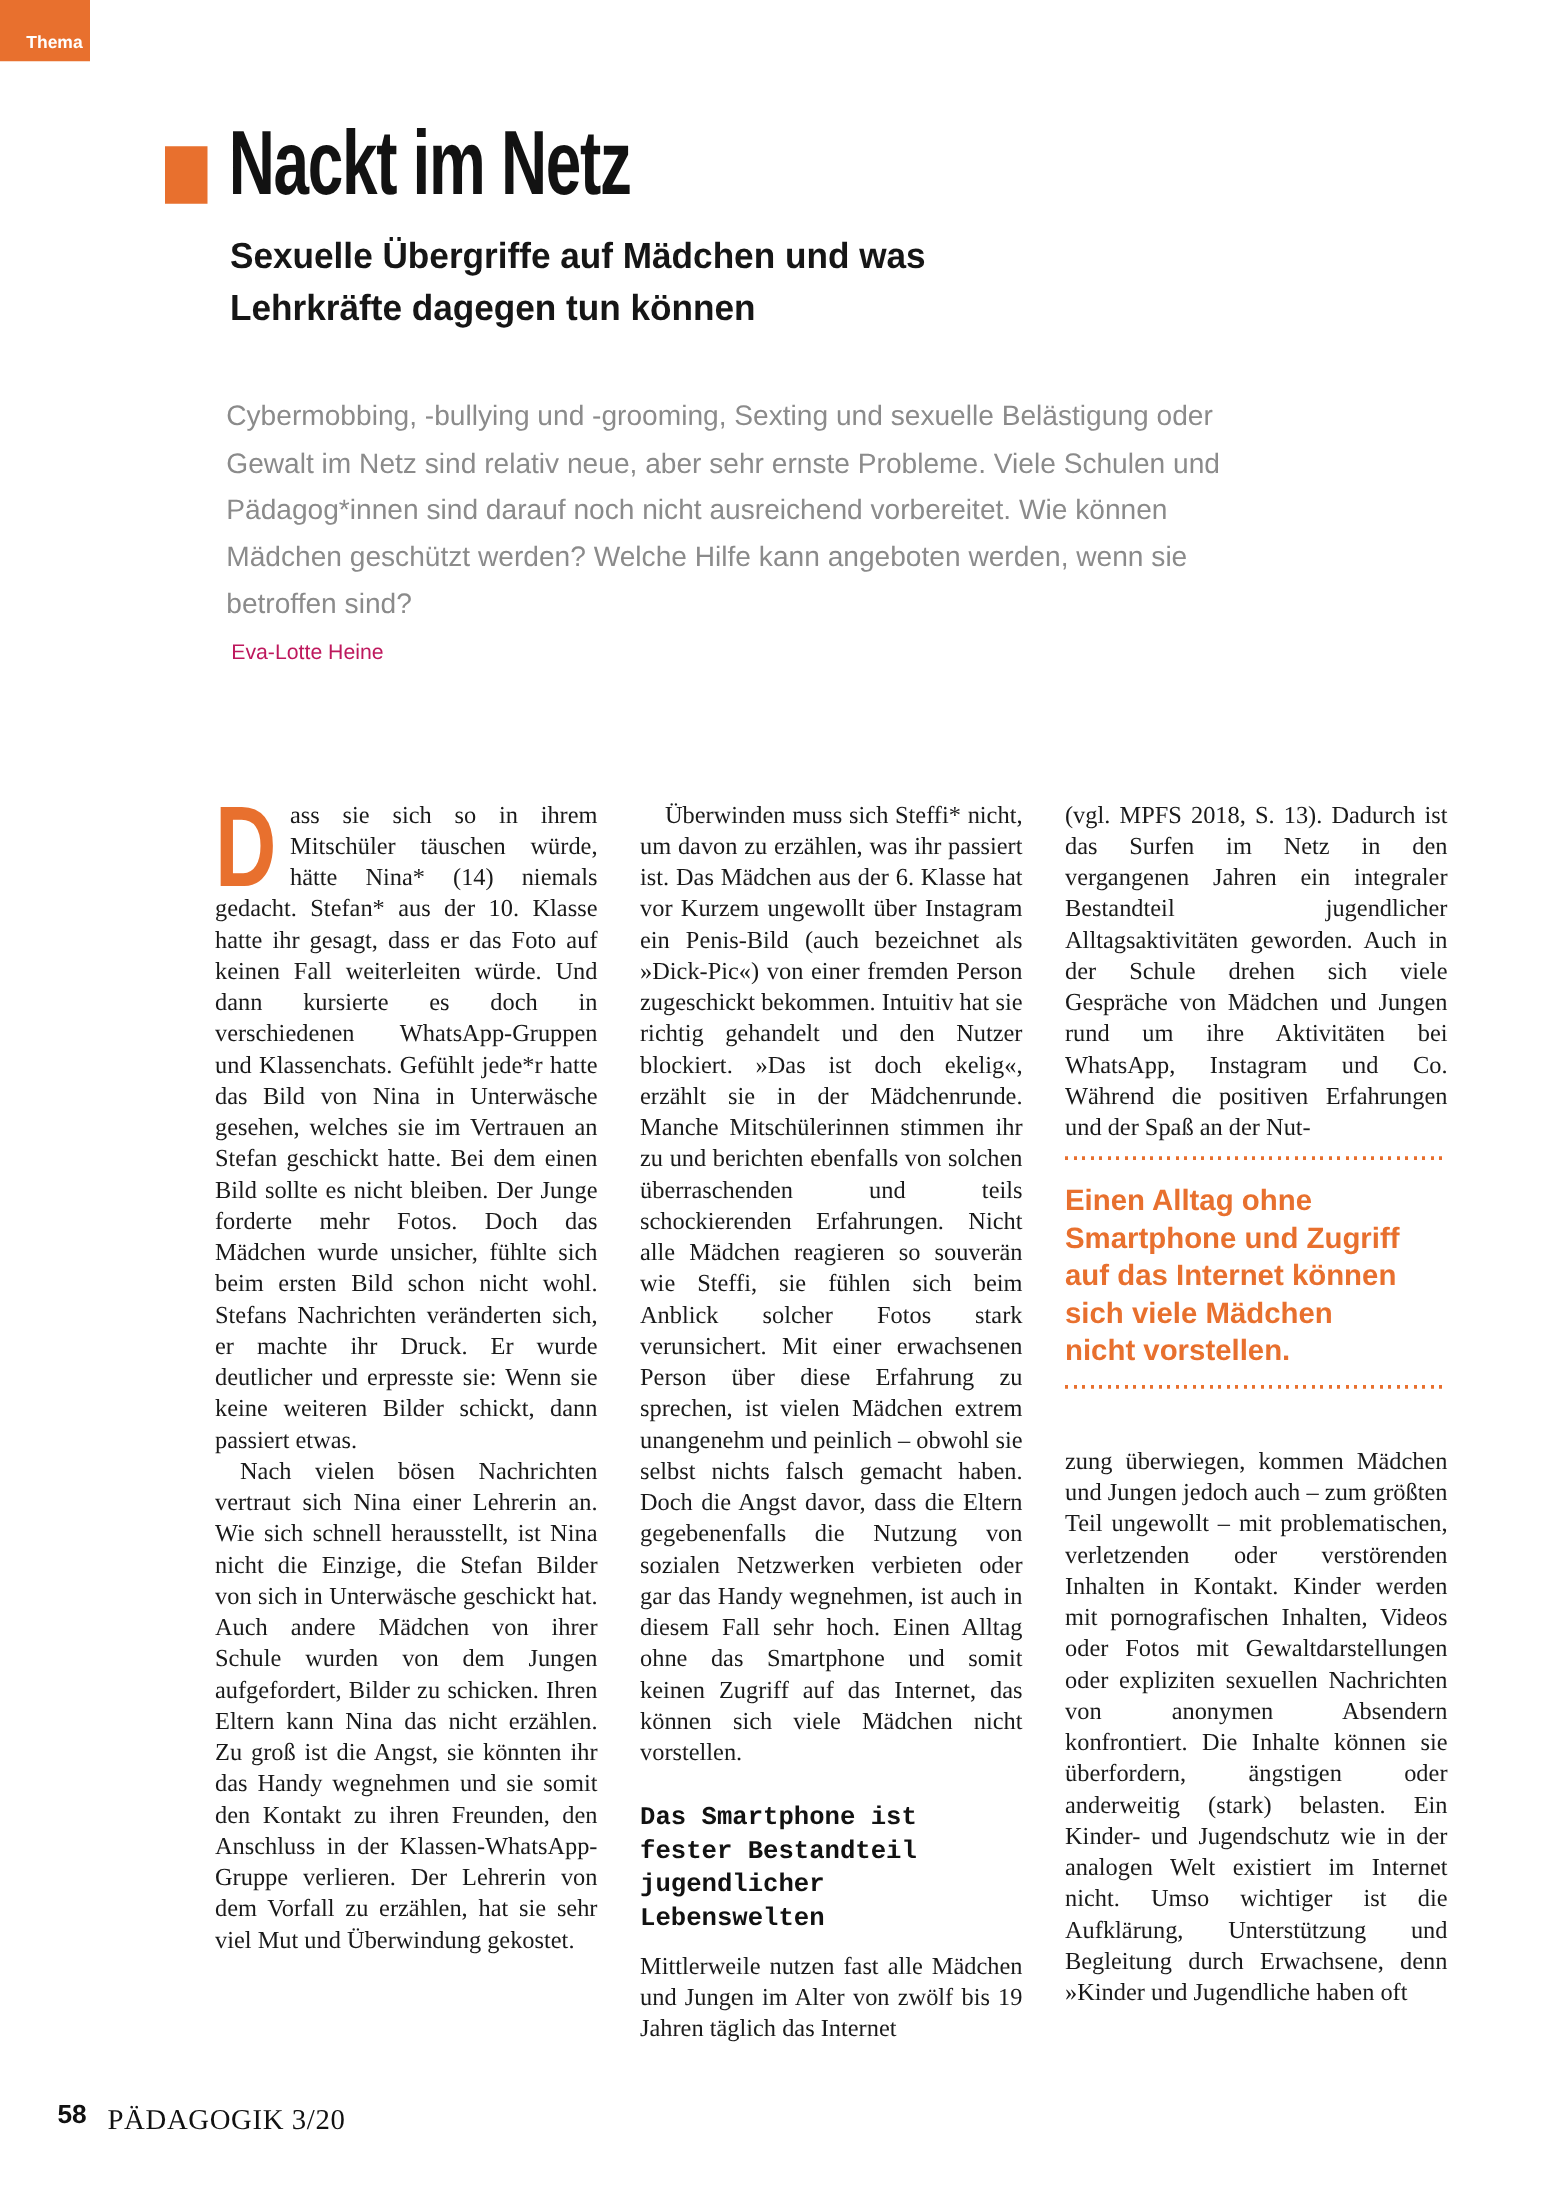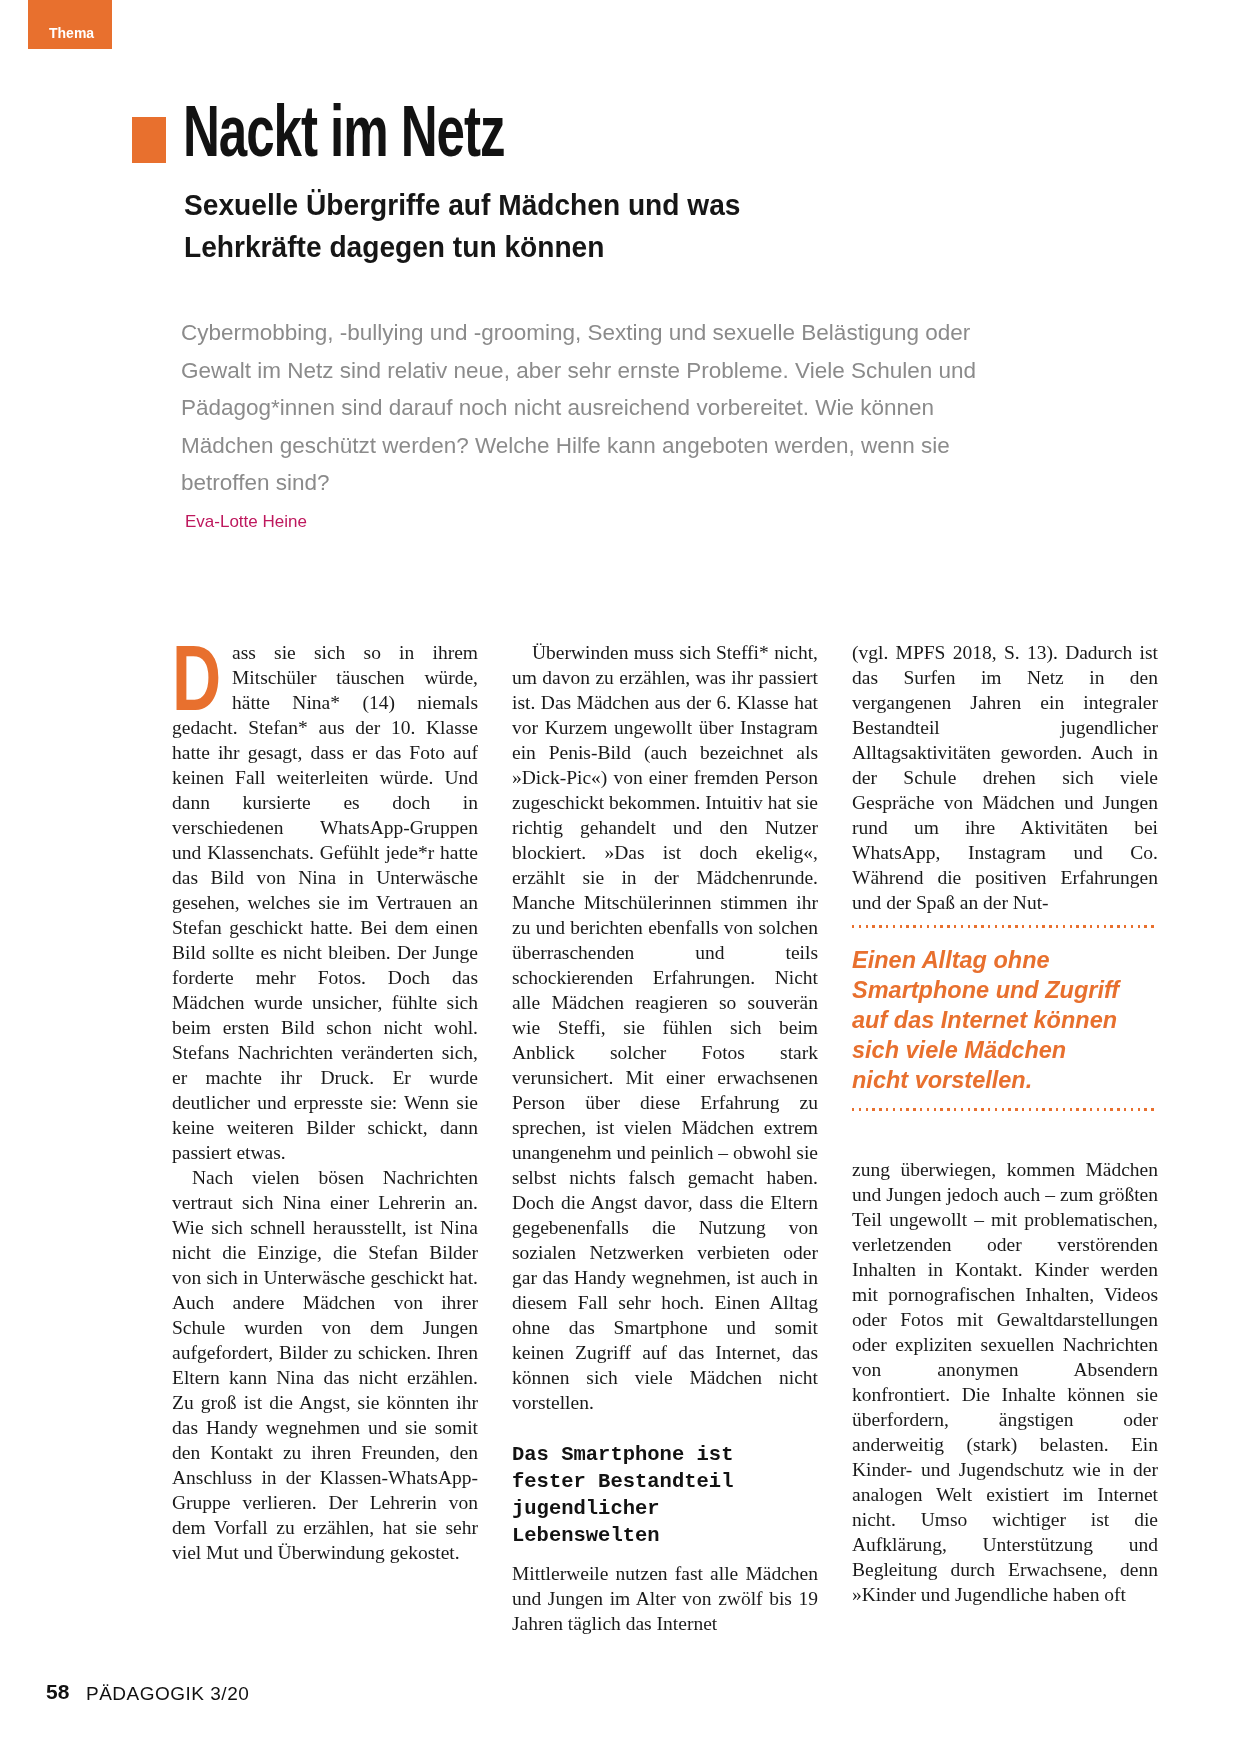--- a/index.html
+++ b/index.html
@@ -7,25 +7,25 @@
     --body-ink:#1a1a1a;
     --lead-gray:#8b8b8b;
   }
   html,body{margin:0;padding:0;background:#ffffff;}
   .page{
     position:relative;width:1240px;height:1754px;background:#ffffff;
     overflow:hidden;font-family:"Liberation Sans",sans-serif;
   }
   
   .thema-tab{
-    position:absolute;left:0;top:0;width:84px;height:49px;
+    position:absolute;left:0;top:0;width:72px;height:49px;
     background:var(--accent);color:#ffffff;
     font-weight:bold;font-size:14px;line-height:1;
     display:flex;align-items:flex-end;
-    padding:0 0 9px 21px;box-sizing:border-box;margin-left:28px;
+    padding:0 0 9px 21px;box-sizing:border-box;
   }
   
   .title-square{
     position:absolute;left:132px;top:117px;width:34px;height:46px;
     background:var(--accent);
   }
   .page-title{
     position:absolute;left:183px;top:94px;margin:0;
     font-weight:bold;font-size:73px;line-height:73px;letter-spacing:-1.5px;
     color:#121212;white-space:nowrap;
@@ -73,30 +73,29 @@
   .pullquote::before,
   .pullquote::after{
     content:"";display:block;height:3px;
     background:repeating-linear-gradient(90deg,var(--accent) 0 2.4px,transparent 2.4px 6.8px);
   }
   .pullquote-text{
     padding:17px 0 13px;
     font-family:"Liberation Sans",sans-serif;font-weight:bold;
     font-size:23.5px;line-height:30px;color:var(--accent);
     white-space:pre-line;
-    font-style:italic;
   }
   
   .footer-num{
     position:absolute;left:46px;top:1681px;
     font-weight:bold;font-size:21px;line-height:1;color:#111111;
   }
   .footer-journal{
     position:absolute;left:86px;top:1684px;
-    font-size:19px;line-height:1;letter-spacing:0.5px;color:#111111;
+    font-size:23px;line-height:1;letter-spacing:0.5px;color:#111111;font-family:Liberation Serif, serif;
   }
 </style>
 </head>
 <body>
 
 <div class="page">
 
   <div class="thema-tab">
     <span>Thema</span>
   </div>

